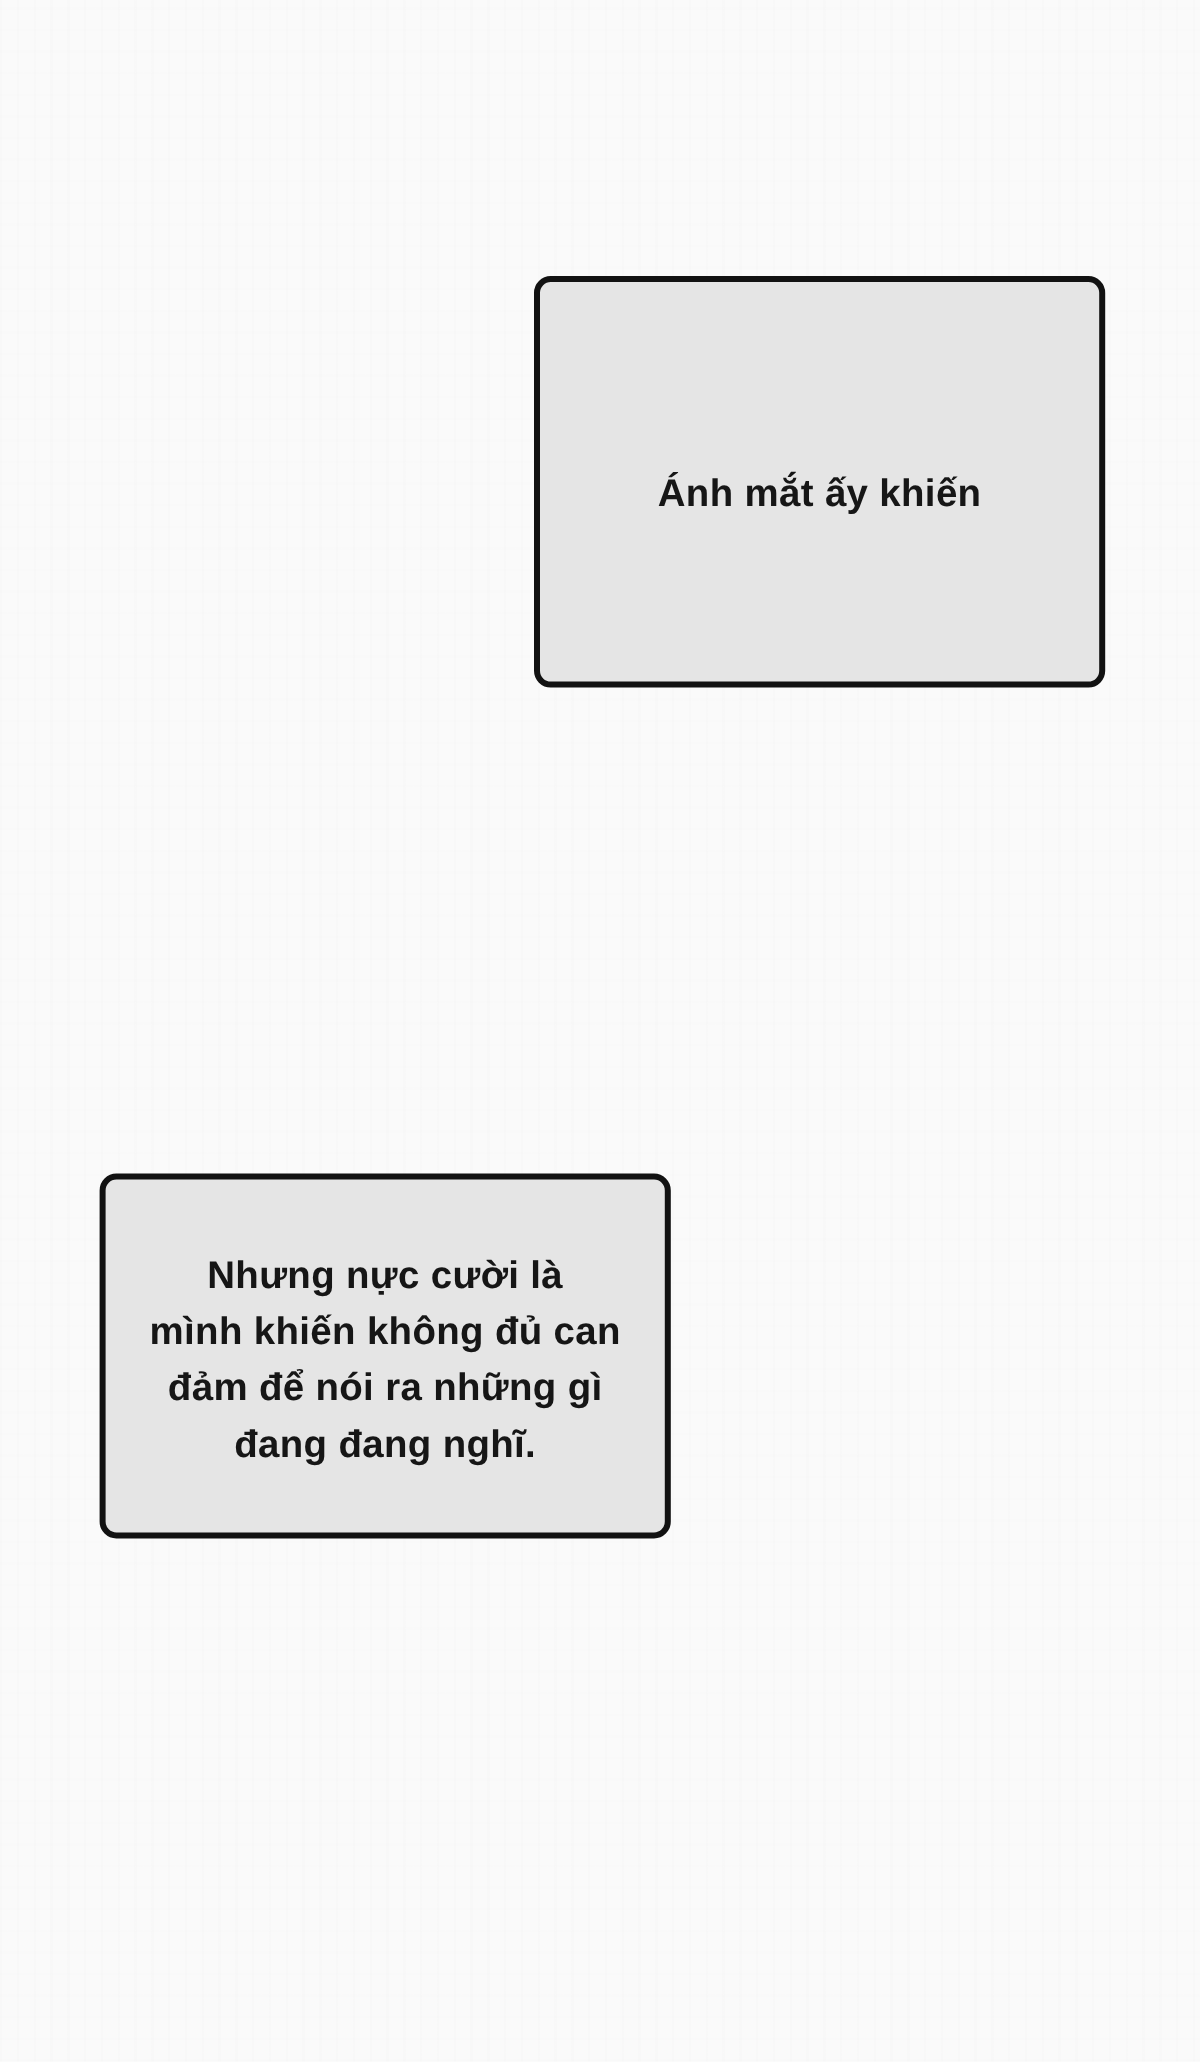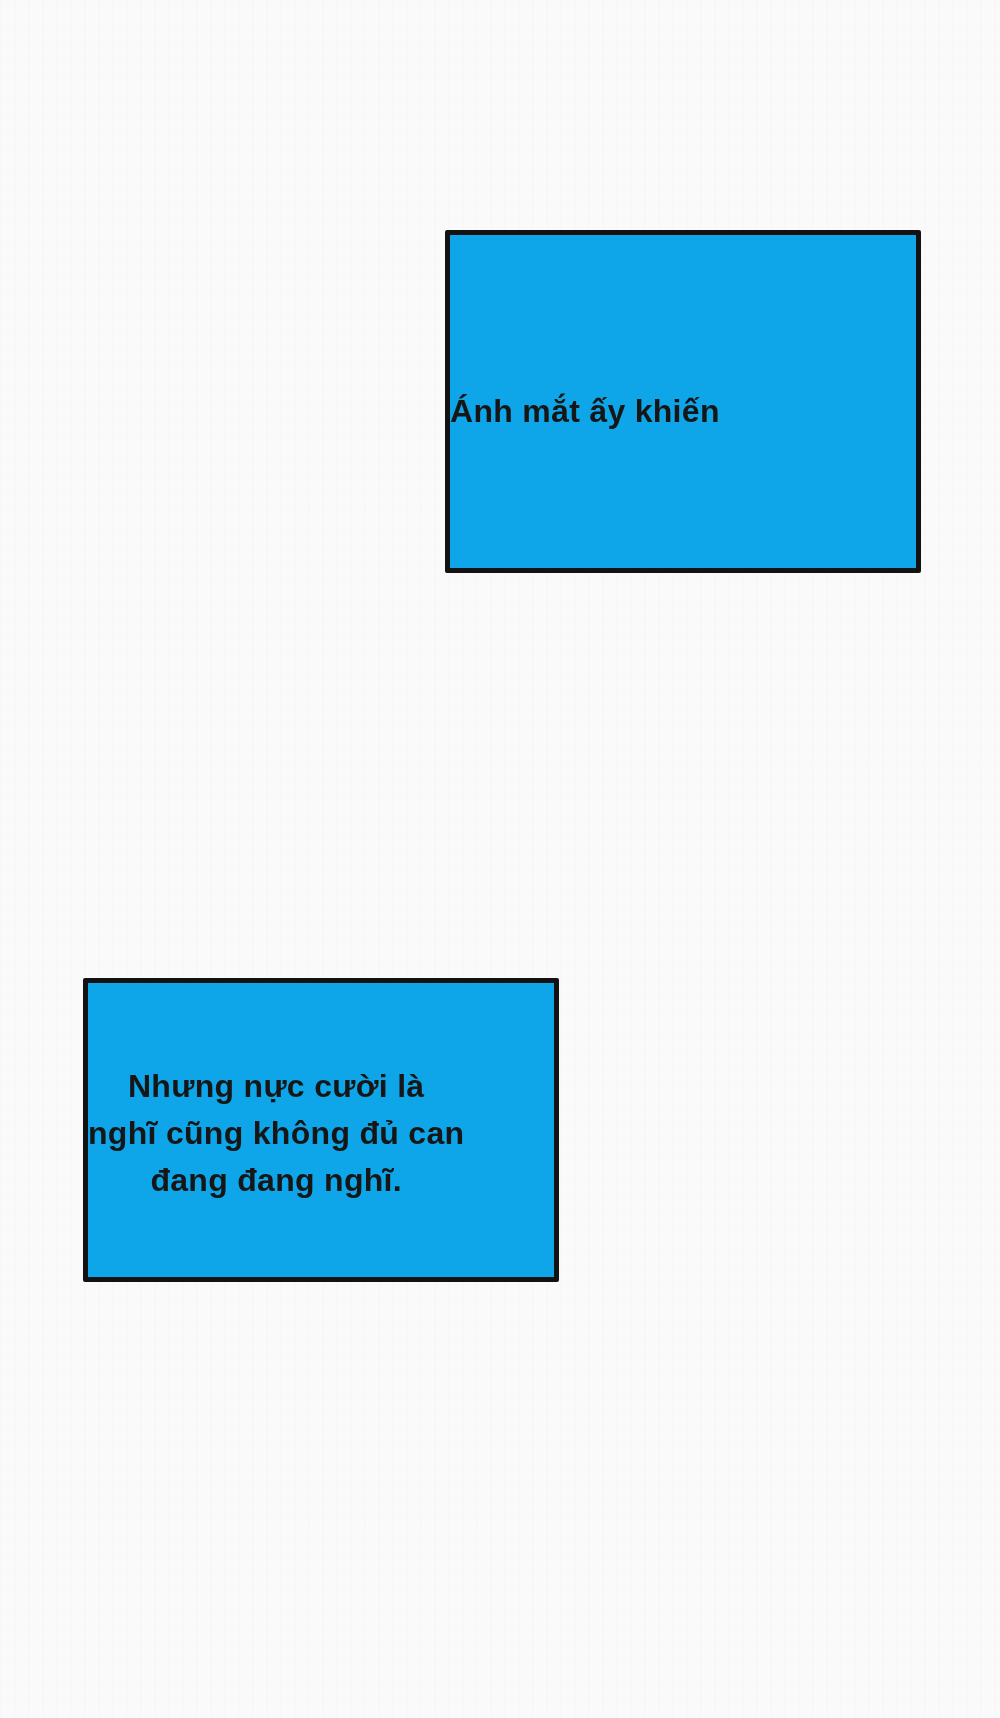--- a/index.html
+++ b/index.html
@@ -21,25 +21,25 @@
     inset: 0;
     background:
       repeating-linear-gradient(90deg, rgba(0,0,0,0.006) 0 2px, transparent 2px 14px),
       repeating-linear-gradient(0deg, rgba(0,0,0,0.004) 0 2px, transparent 2px 18px);
     pointer-events: none;
   }
   .panel {
     position: absolute;
     box-sizing: border-box;
     border: 5px solid #121212;
-    border-radius: 2px;
-    background: #0ea5e9;
+    border-radius: 14px;
+    background: #e5e5e5;
     display: flex;
     align-items: center;
-    justify-content: flex-start;
+    justify-content: center;
   }
   .panel-top {
     left: 445px;
     top: 230px;
     width: 476px;
     height: 343px;
   }
   .panel-bottom {
     left: 83px;
     top: 978px;
@@ -65,18 +65,19 @@
 
   <div class="panel panel-top">
     <div class="narration">
       <div>Ánh mắt ấy khiến</div>
     </div>
   </div>
 
   <div class="panel panel-bottom">
     <div class="narration">
       <div>Nhưng nực cười là</div>
-      <div>nghĩ cũng không đủ can</div>
+      <div>mình khiến không đủ can</div>
+      <div>đảm để nói ra những gì</div>
       <div>đang đang nghĩ.</div>
     </div>
   </div>
 
 </div>
 
 </body></html>

